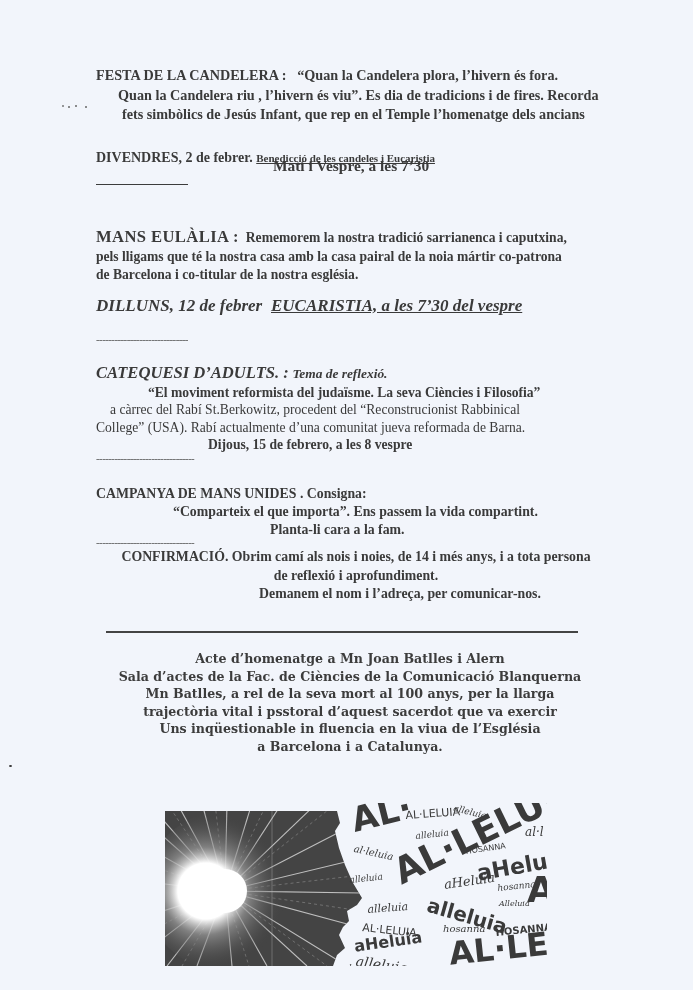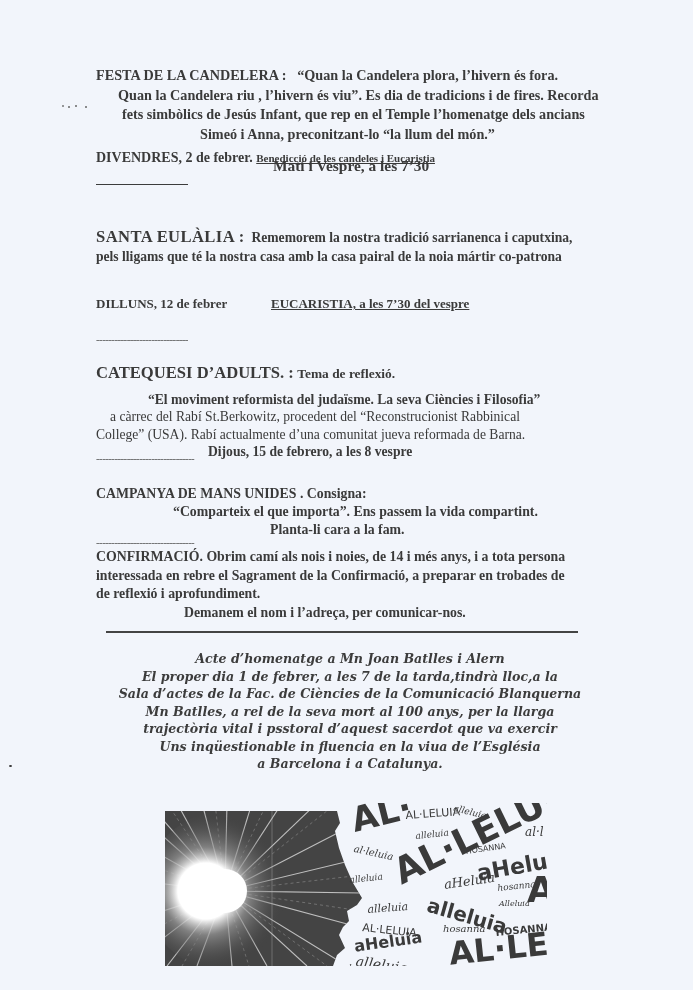--- a/index.html
+++ b/index.html
@@ -27,44 +27,44 @@
     #candelera .l4 { margin-left: 104px; }
 
     #divendres { left: 96px; top: 150px; font-size: 14px; font-weight: bold; }
     #divendres .big { font-size: 11px; }
     #divendres .sub { position: absolute; left: 177px; top: 7px; font-size: 15.4px; white-space: nowrap; }
     #divendres .rule { position: absolute; left: 0; top: 34px; width: 92px; height: 1px; background: #3c3c3c; }
 
     #eulalia { left: 96px; top: 228px; width: 520px; font-weight: bold; font-size: 13.6px; line-height: 18.5px; }
     #eulalia .head { font-size: 16.6px; letter-spacing: 0.4px; }
 
-    #dilluns { left: 96px; top: 296px; font-weight: bold; font-size: 13px; white-space: nowrap; }
+    #dilluns { left: 96px; top: 296px; font-weight: bold; font-size: 17px; white-space: nowrap; font-style: italic; }
     #dilluns .ev { position: absolute; left: 175px; top: 0; }
 
     .dashes { font-size: 11px; letter-spacing: -0.6px; color: #555; white-space: nowrap; }
 
     #catequesi { left: 96px; top: 364px; width: 520px; font-size: 14px; line-height: 17.5px; }
     #catequesi .head { font-size: 16.6px; font-weight: bold; }
     #catequesi .t1 { font-size: 13.4px; font-weight: bold; }
     #catequesi .q { margin-left: 52px; font-weight: bold; font-size: 13.6px; }
     #catequesi .p1 { margin-left: 14px; font-size: 13.6px; }
     #catequesi .p2 { margin-left: 0; font-size: 13.6px; }
     #catequesi .date { margin-left: 112px; font-weight: bold; font-size: 13.6px; }
 
     #campanya { left: 96px; top: 485px; width: 520px; font-size: 13.8px; font-weight: bold; line-height: 18px; }
     #campanya .c2 { margin-left: 77px; }
     #campanya .c3 { margin-left: 174px; }
 
-    #confirm { left: 96px; top: 548px; width: 520px; font-size: 13.8px; font-weight: bold; line-height: 18.5px; }
+    #confirm { left: 96px; top: 548px; width: 520px; font-size: 13.8px; font-weight: bold; line-height: 18.5px; text-align: center; }
     #confirm .d { margin-left: 88px; }
 
     #hrule { left: 106px; top: 631px; width: 472px; height: 1.5px; background: #444; }
 
     #homenatge { left: 90px; top: 650px; width: 520px; text-align: center; font-family: "DejaVu Serif", serif; font-weight: bold; font-size: 12.6px; line-height: 17.5px; color: #3c3c3c; }
-    #homenatge .ln { white-space: nowrap; font-style: italic; }
+    #homenatge .ln { white-space: nowrap; }
 
     
     #artwork { left: 157px; top: 803px; width: 390px; height: 163px; }
     #face { position: absolute; left: 0; top: 0; width: 205px; height: 163px; }
     #words { position: absolute; left: 190px; top: 0; width: 200px; height: 163px; overflow: hidden; }
     .w { position: absolute; font-family: "DejaVu Sans", sans-serif; color: #3a3a3a; white-space: nowrap; }
     .w.bold { font-weight: bold; }
     .w.script { font-family: "DejaVu Serif", serif; font-style: italic; }
 
     .speck { position: absolute; background: #777; border-radius: 50%; }
@@ -78,47 +78,47 @@
 <div class="speck" style="left:85px;top:106px;width:1.5px;height:1.5px;"></div>
 <div class="speck" style="left:9px;top:765px;width:3px;height:2px;background:#333;"></div>
 
 <div id="candelera" class="abs">
   <div class="line l1">
     <span>FESTA DE LA CANDELERA :</span>&nbsp;&nbsp;
     <span>“Quan la Candelera plora, l’hivern és fora.</span>
   </div>
   <div class="line l2">Quan  la Candelera riu , l’hivern és viu”.  Es dia de tradicions i de fires. Recorda</div>
   <div class="line l3">fets simbòlics de Jesús Infant, que rep en el Temple  l’homenatge dels ancians</div>
-  <div class="line l4">Simeó i Anna, preconitzant-lo “la llum del món.”</div>
 </div>
 
 <div id="divendres" class="abs">
   <span class="line">DIVENDRES,  2 de febrer.</span>
   <span class="big u line">Benedicció de les candeles i Eucaristia</span>
   <div class="sub">Matí i Vespre,  a les 7’30</div>
   <div class="rule"></div>
 </div>
 
 <div id="eulalia" class="abs">
   <div class="line">
-    <span class="head">SANTA  EULÀLIA :</span>&nbsp;
+    <span class="head">MANS  EULÀLIA :</span>&nbsp;
     <span>Rememorem la nostra tradició sarrianenca i caputxina,</span>
   </div>
   <div class="line">pels lligams que té la nostra casa amb la casa pairal de la noia mártir co-patrona</div>
+  <div class="line">de Barcelona i co-titular de la nostra església.</div>
 </div>
 
 <div id="dilluns" class="abs">
   <span>DILLUNS, 12 de  febrer</span>
   <span class="ev u">EUCARISTIA, a les 7’30 del vespre</span>
 </div>
 
 <div class="abs dashes" style="left:96px;top:333px;">------------------------------</div>
 
 <div id="catequesi" class="abs">
-  <div class="line" style="margin-bottom:8px;">
+  <div class="line" style="margin-bottom:1px;font-style:italic;">
     <span class="head">CATEQUESI D’ADULTS. :</span>
     <span class="t1">Tema de reflexió.</span>
   </div>
   <div class="line q">“El moviment reformista del judaïsme. La seva Ciències i Filosofia”</div>
   <div class="line p1">a càrrec del Rabí St.Berkowitz, procedent del “Reconstrucionist Rabbinical</div>
   <div class="line p2">College” (USA). Rabí  actualmente d’una comunitat jueva reformada de Barna.</div>
   <div class="line date">Dijous, 15 de febrero, a les 8 vespre</div>
 </div>
 
 <div class="abs dashes" style="left:96px;top:452px;">--------------------------------</div>
@@ -129,30 +129,28 @@
   <div class="line c3">Planta-li cara a la fam.</div>
 </div>
 
 <div class="abs dashes" style="left:96px;top:536px;">--------------------------------</div>
 
 <div id="confirm" class="abs">
   <div class="line">
     <span>CONFIRMACIÓ.</span>
     <span>Obrim camí als nois i noies, de 14 i més anys, i a tota persona</span>
   </div>
-  <div class="line">interessada en rebre el Sagrament de la Confirmació, a preparar en trobades de</div>
   <div class="line">de reflexió i aprofundiment.</div>
   <div class="line d">Demanem  el nom i l’adreça, per comunicar-nos.</div>
 </div>
 
 <div id="hrule" class="abs"></div>
 
 <div id="homenatge" class="abs">
   <div class="ln">Acte d’homenatge a Mn Joan Batlles i Alern</div>
-  <div class="ln">El proper dia 1 de febrer, a les 7 de la tarda,tindrà lloc,a la</div>
   <div class="ln">Sala d’actes de la Fac. de Ciències de la Comunicació Blanquerna</div>
   <div class="ln">Mn Batlles,  a rel de la seva mort al 100 anys, per la llarga</div>
   <div class="ln">trajectòria vital i psstoral d’aquest sacerdot que va exercir</div>
   <div class="ln">Uns inqüestionable in fluencia en la viua de l’Església</div>
   <div class="ln">a Barcelona i a Catalunya.</div>
 </div>
 
 <div id="artwork" class="abs">
   <svg id="face" viewBox="0 0 205 163" width="205" height="163">
     <defs>

